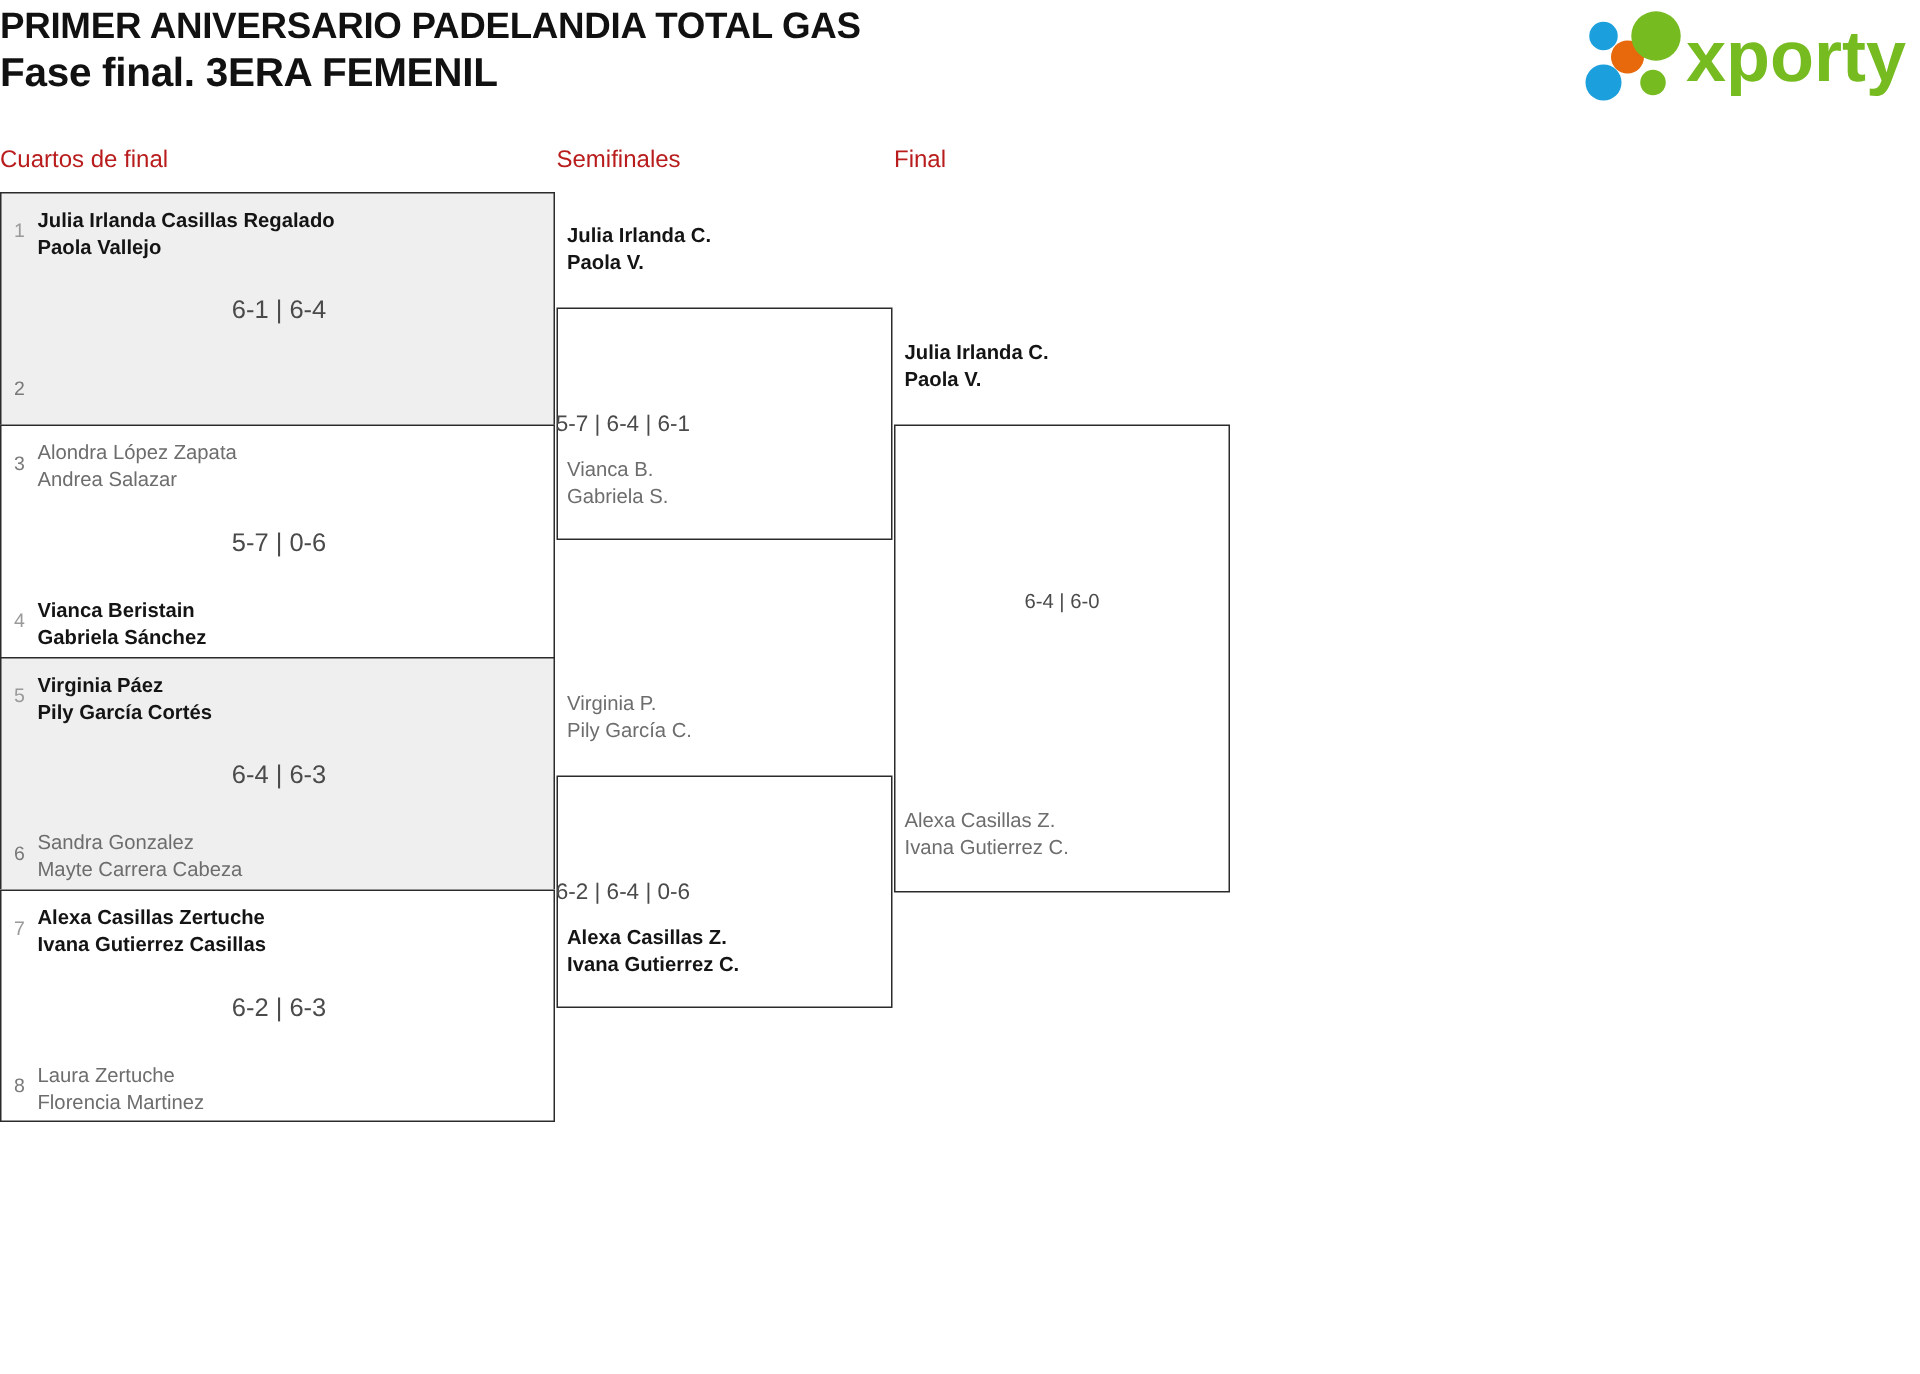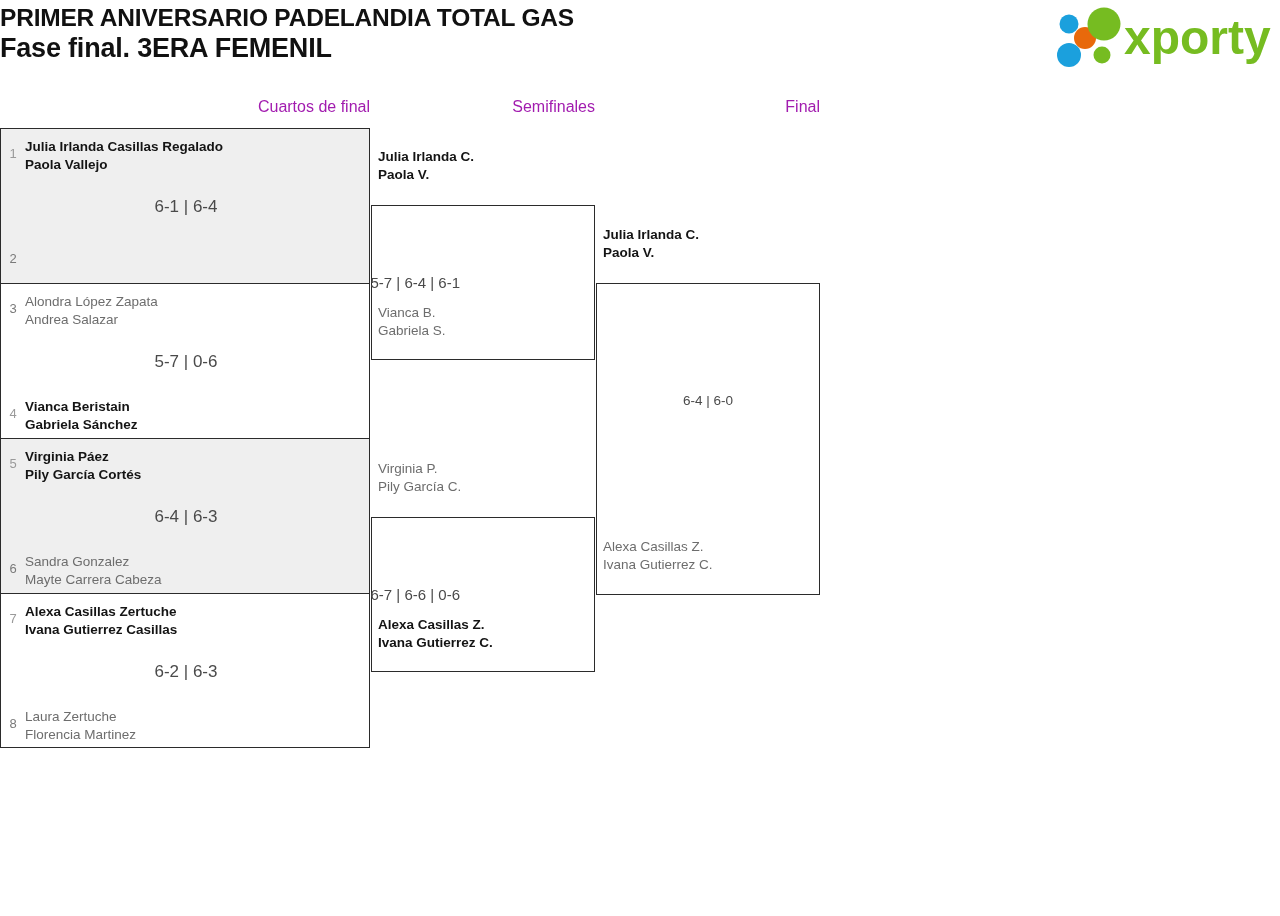--- a/index.html
+++ b/index.html
@@ -25,22 +25,22 @@
     line-height:31px;color:#111111;white-space:nowrap;
   }
 
   
   .logo{position:absolute;left:1052px;top:6px;width:224px;height:62px;}
   .logo svg{display:block;}
 
   
   .col-head{
     position:absolute;top:96px;
-    font-size:16px;font-weight:400;color:#a21caf;
-    text-align:right;line-height:22px;
+    font-size:16px;font-weight:400;color:#b91c1c;
+    text-align:left;line-height:22px;
   }
   .col-head.c1{left:0px;width:370px;}
   .col-head.c2{left:371px;width:224px;}
   .col-head.c3{left:596px;width:224px;}
 
   
   .r1{position:absolute;left:0px;top:128px;width:370px;}
   .r1 .match{
     position:relative;width:370px;height:155px;
     box-sizing:border-box;
@@ -220,21 +220,21 @@
     <div class="r2-team winner" style="top:148px;">
       <span class="l">Julia Irlanda C.</span>
       <span class="l">Paola V.</span>
     </div>
     <div class="r2-team loser" style="top:304px;">
       <span class="l">Vianca B.</span>
       <span class="l">Gabriela S.</span>
     </div>
 
     <div class="r2box b2">
-      <div class="r2 score" style="top:68px;left:-1.5px;">6-7 | 6-6 | 0-6</div>
+      <div class="r2 score" style="top:68px;left:-1.5px;">6-2 | 6-4 | 0-6</div>
     </div>
     <div class="r2-team loser" style="top:460px;">
       <span class="l">Virginia P.</span>
       <span class="l">Pily García C.</span>
     </div>
     <div class="r2-team winner" style="top:616px;">
       <span class="l">Alexa Casillas Z.</span>
       <span class="l">Ivana Gutierrez C.</span>
     </div>
 

